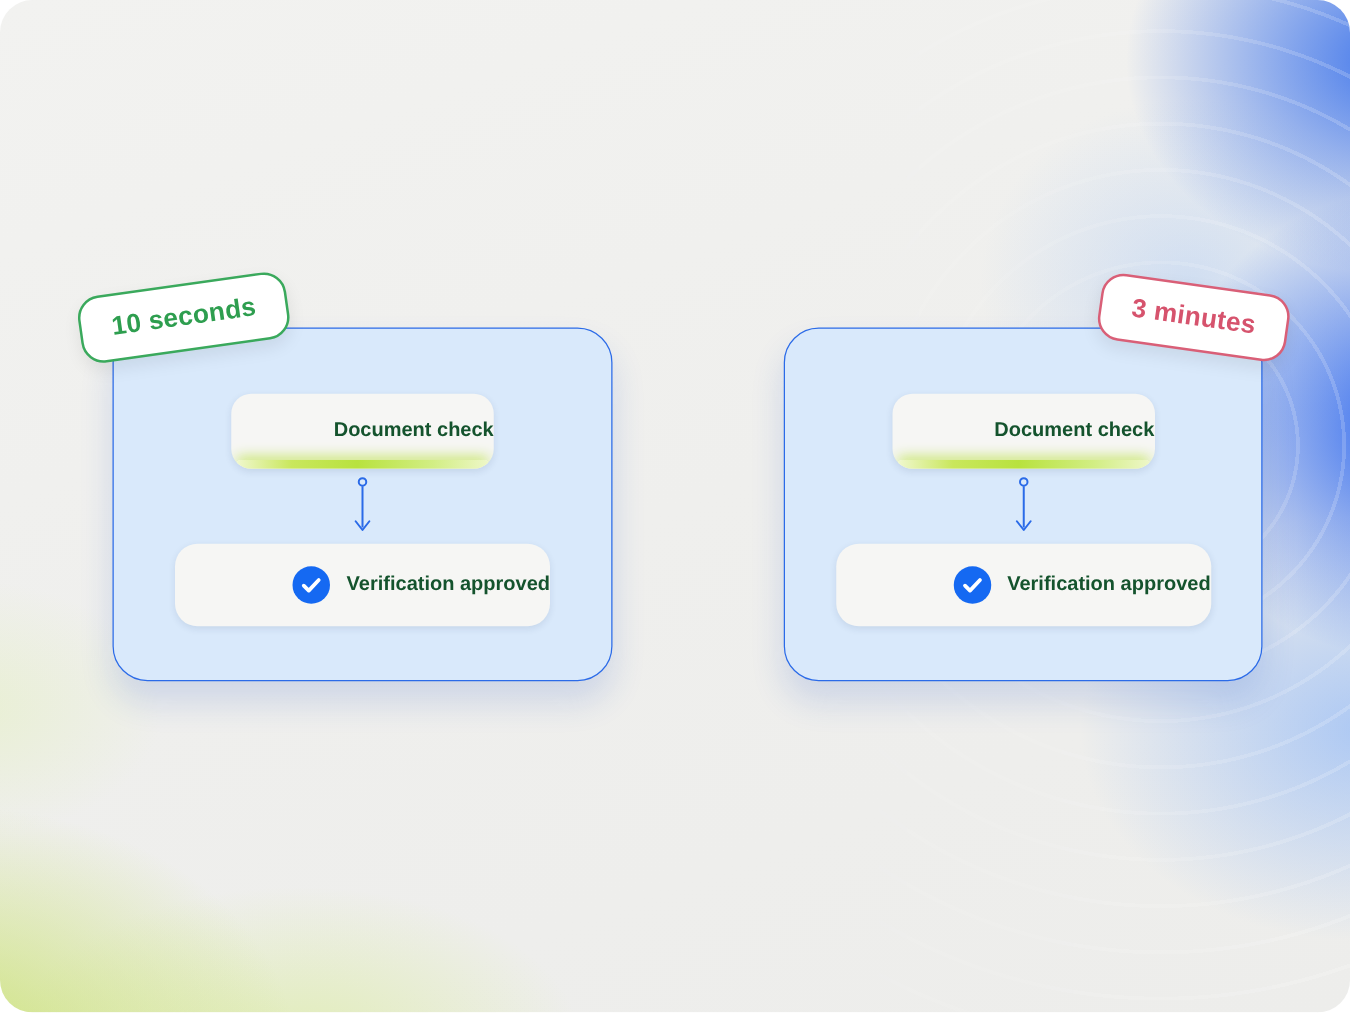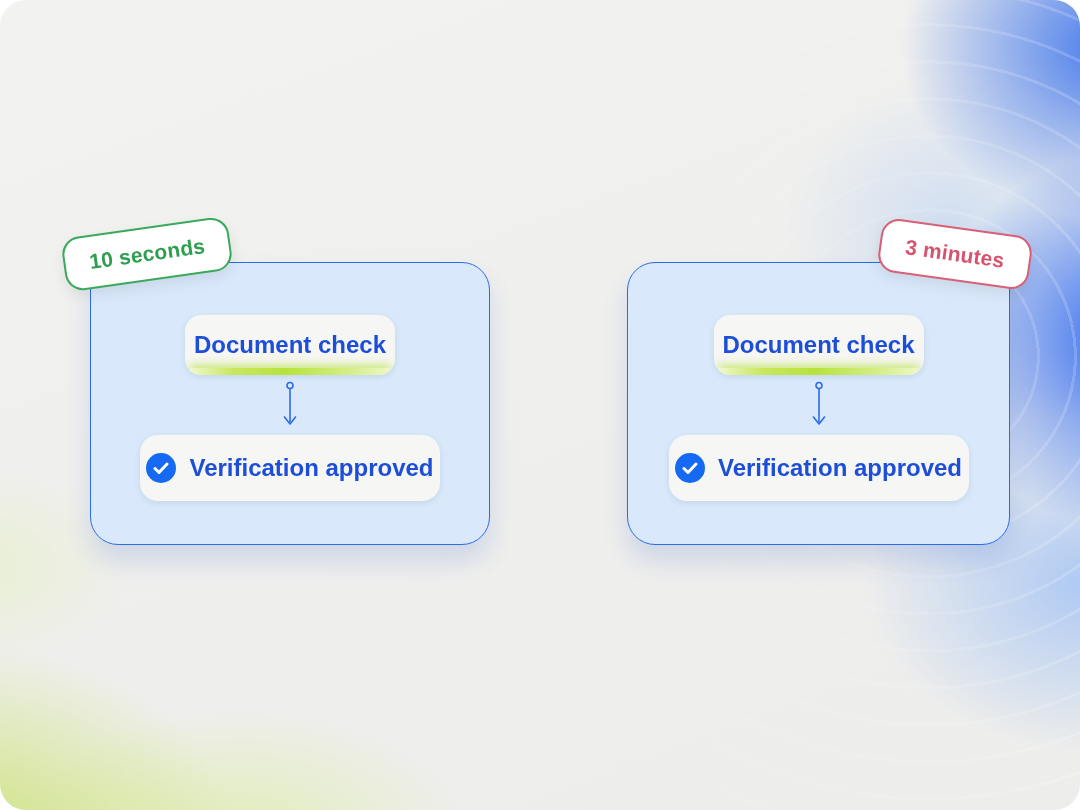--- a/index.html
+++ b/index.html
@@ -72,24 +72,24 @@
     border:2px solid #d95f77;
     color:#d6536d;
   }
 
   .step-box{
     background:#f6f6f4;
     border-radius:16px;
     box-shadow:0 2px 6px rgba(30,50,90,0.10);
     display:flex;
     align-items:center;
-    justify-content:center;
+    justify-content:flex-end;
     font-weight:bold;
-    font-size:24px;
-    color:#1d4ed8;
+    font-size:16px;
+    color:#14532d;
   }
   .doc-check{
     position:relative;
     width:210px;
     height:60px;
     overflow:hidden;
   }
   .lime-bar{
     position:absolute;
     bottom:0;

